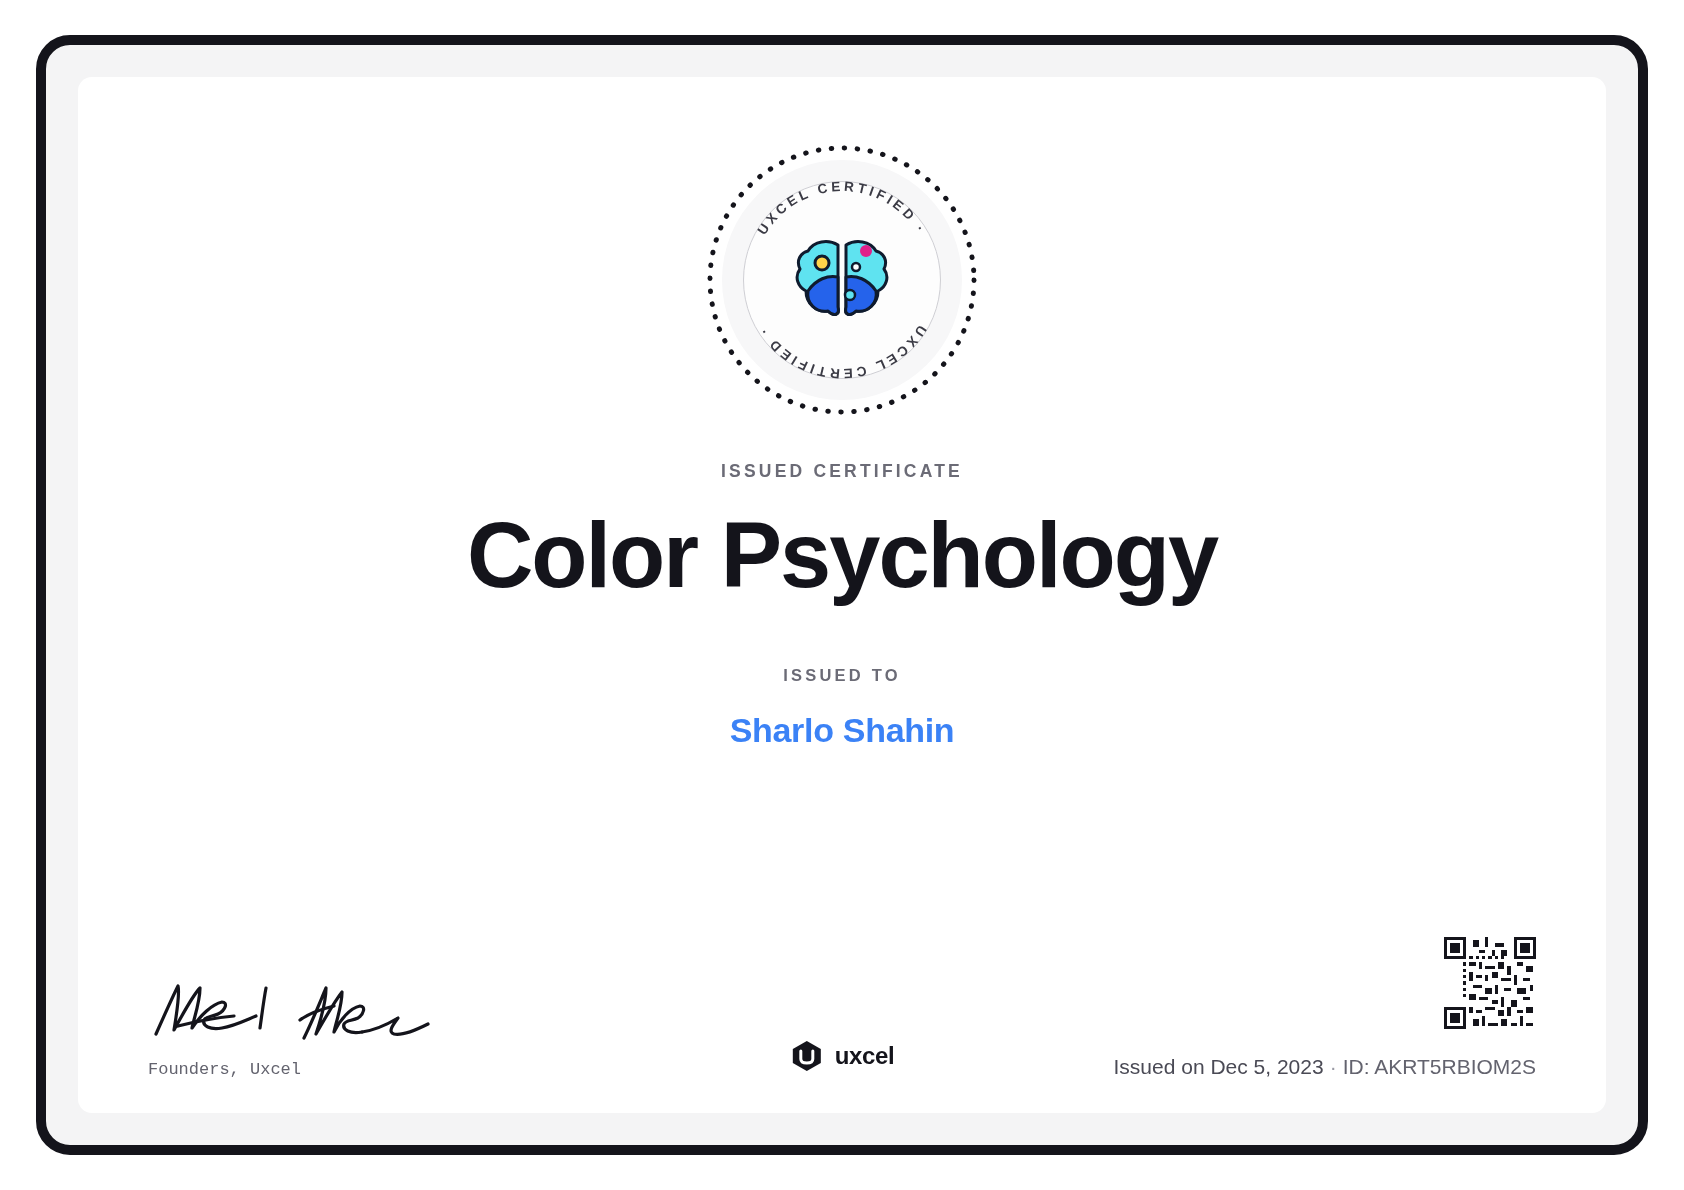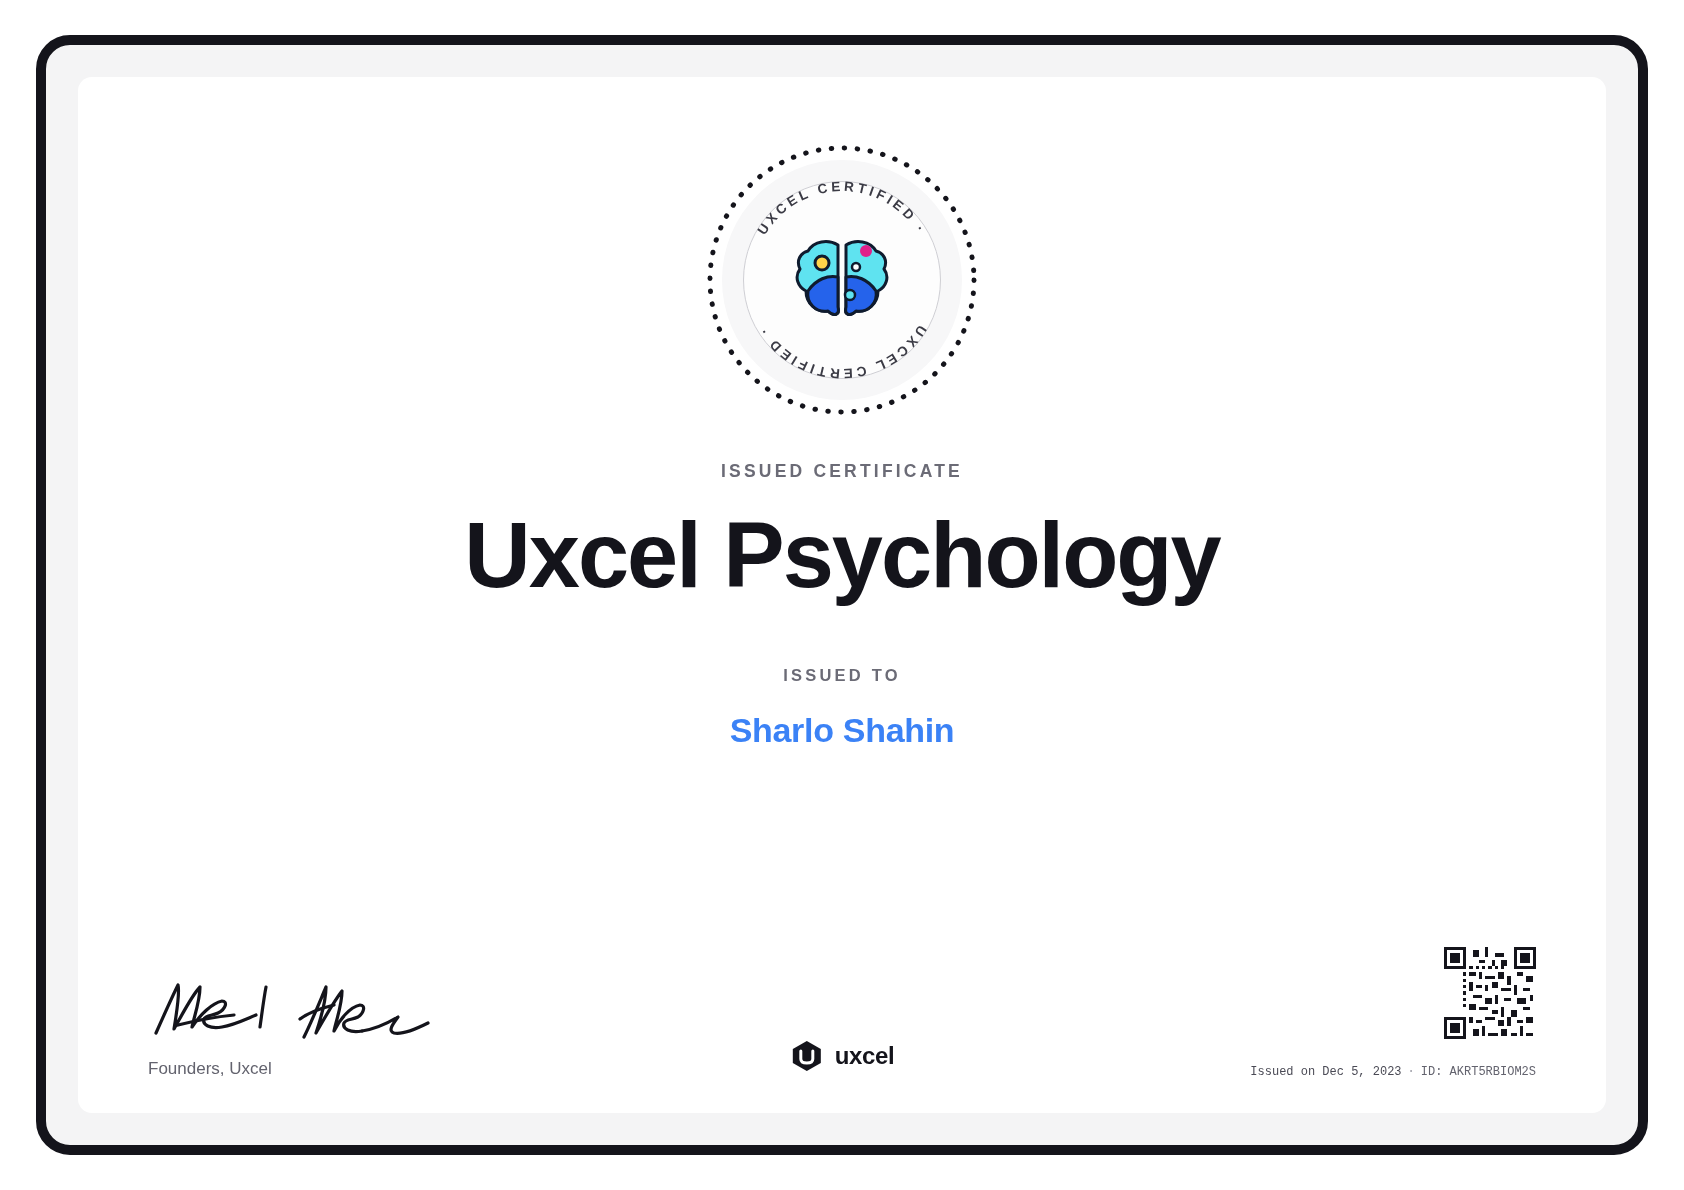--- a/index.html
+++ b/index.html
@@ -137,20 +137,21 @@
     position: absolute;
     left: 0;
     bottom: 0;
     width: 340px;
   }
   .sig-svg { display: block; width: 300px; height: 78px; }
   .sig-caption {
     margin-top: 10px;
     font-size: 17px;
     color: #63636e;
+    font-family: Liberation Mono, monospace;
   }
   .brand {
     position: absolute;
     left: 50%;
     bottom: 6px;
     transform: translateX(-50%);
     display: flex;
     align-items: center;
     gap: 11px;
   }
@@ -169,24 +170,23 @@
     bottom: 0;
     text-align: right;
   }
   .qr {
     width: 92px; height: 92px;
     margin-left: auto;
     margin-bottom: 26px;
     display: block;
   }
   .meta-line {
-    font-size: 12px;
+    font-size: 21px;
     color: #4a4a55;
     white-space: nowrap;
-    font-family: Liberation Mono, monospace;
   }
   .meta-sep { color: #9a9aa4; padding: 0 6px; }
   .meta-id { color: #63636e; }
 </style>
 </head>
 <body>
 
 <div class="page">
   <div class="cert-outer">
     <div class="cert-inner">
@@ -218,21 +218,21 @@
           <path d="M52 40 C62 38 74 42 82 54 C84 66 74 76 62 74 C56 80 50 78 52 70 Z" fill="#2563eb" stroke="#0f1b2e" stroke-width="3" stroke-linejoin="round"></path>
           <circle cx="28" cy="26" r="7" fill="#ffd54a" stroke="#0f1b2e" stroke-width="3"></circle>
           <circle cx="72" cy="14" r="6" fill="#e0218a"></circle>
           <circle cx="62" cy="30" r="4" fill="#ffffff" stroke="#0f1b2e" stroke-width="2.5"></circle>
           <circle cx="56" cy="58" r="5" fill="#5fe3f0" stroke="#0f1b2e" stroke-width="2.5"></circle>
         </svg>
       </div>
 
       <div class="kicker">ISSUED CERTIFICATE</div>
 
-      <div class="course-title">Uxcel Psychology</div>
+      <div class="course-title">Color Psychology</div>
 
       <div class="issued-to-label">ISSUED TO</div>
 
       <div class="recipient">Sharlo Shahin</div>
 
       <div class="description">
       </div>
 
       <div class="footer">
 

